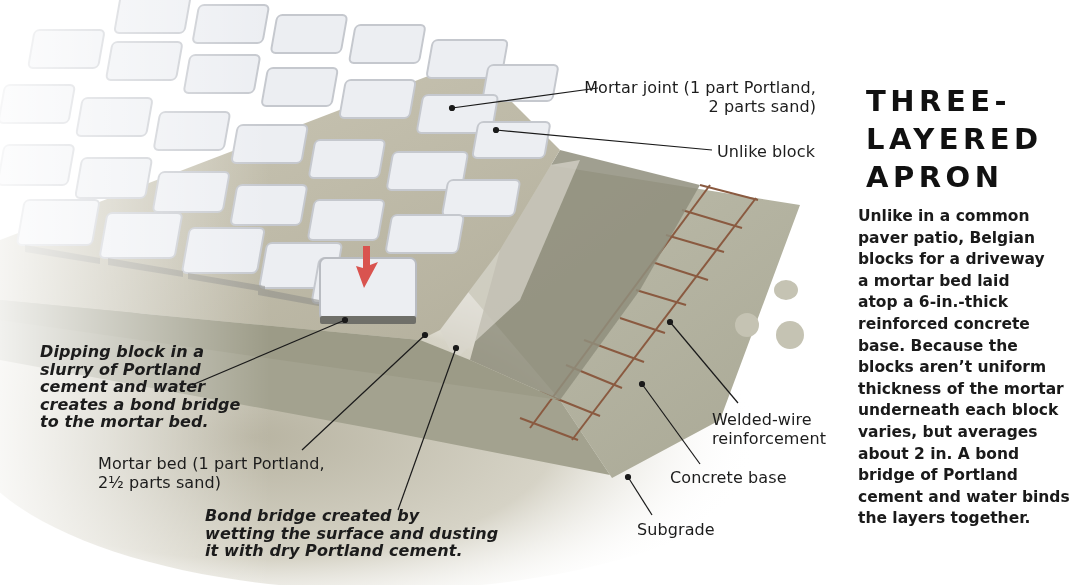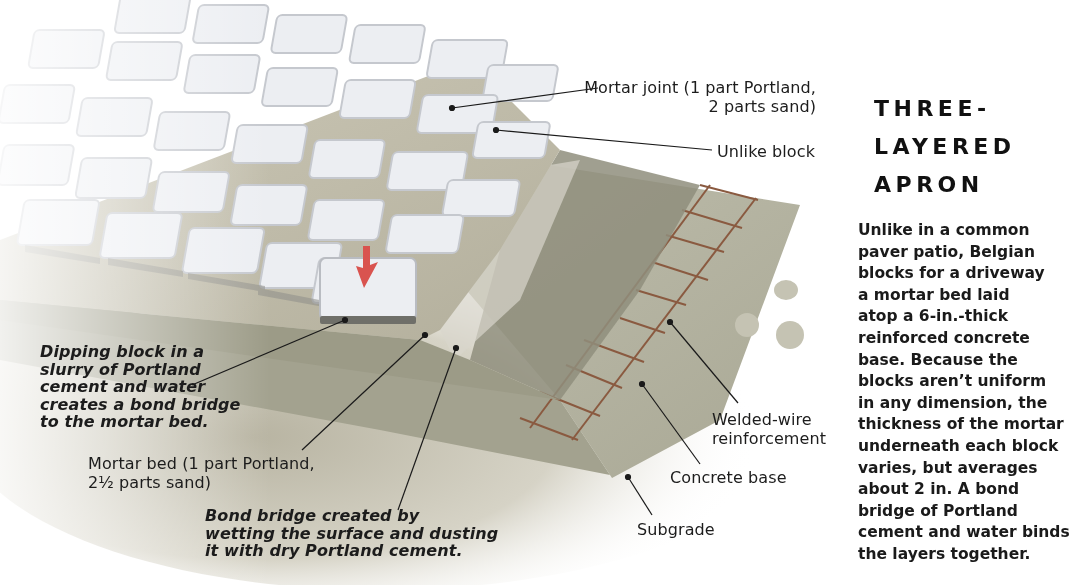--- a/index.html
+++ b/index.html
@@ -2,21 +2,21 @@
 <html><head>
 <meta charset="utf-8">
 <style>
   html,body{margin:0;padding:0;background:#ffffff;}
   body{width:1080px;height:585px;position:relative;overflow:hidden;font-family:"DejaVu Sans","Liberation Sans",sans-serif;color:#1a1a1a;}
   #scene{position:absolute;left:0;top:0;width:1080px;height:585px;}
   .callout{position:absolute;font-size:16px;line-height:19px;color:#1c1c1c;white-space:nowrap;letter-spacing:0.1px;}
   .callout.italic{font-style:italic;font-weight:bold;}
   .callout.right{text-align:right;}
   #sidebar{position:absolute;left:858px;top:74px;width:222px;}
-  #title{font-size:22px;font-weight:bold;letter-spacing:4.5px;line-height:38px;color:#111;margin:16px;}
+  #title{font-size:29px;font-weight:bold;letter-spacing:4.5px;line-height:38px;color:#111;margin:8px;}
   #title span{display:block;}
   #body-text{margin-top:10px;font-size:15.5px;font-weight:bold;line-height:21.6px;color:#1a1a1a;}
   #body-text span{display:block;white-space:nowrap;}
 </style>
 </head>
 <body>
 
 <svg id="scene" viewBox="0 0 1080 585" xmlns="http://www.w3.org/2000/svg">
   <defs>
     <radialGradient id="subG" cx="0.35" cy="0.55" r="0.6">
@@ -157,21 +157,21 @@
 <div class="callout" style="left:717px;top:142px;">
   <div>Unlike block</div>
 </div>
 <div class="callout italic" style="left:40px;top:343px;line-height:17.5px;">
   <div>Dipping block in a</div>
   <div>slurry of Portland</div>
   <div>cement and water</div>
   <div>creates a bond bridge</div>
   <div>to the mortar bed.</div>
 </div>
-<div class="callout" style="left:88px;top:454px;">
+<div class="callout" style="left:98px;top:454px;">
   <div>Mortar bed (1 part Portland,</div>
   <div>2½ parts sand)</div>
 </div>
 <div class="callout italic" style="left:205px;top:507px;line-height:17.5px;">
   <div>Bond bridge created by</div>
   <div>wetting the surface and dusting</div>
   <div>it with dry Portland cement.</div>
 </div>
 <div class="callout" style="left:712px;top:410px;">
   <div>Welded-wire</div>
@@ -192,21 +192,20 @@
   </h1>
   <div id="body-text">
     <span>Unlike in a common</span>
     <span>paver patio, Belgian</span>
     <span>blocks for a driveway</span>
     <span>a mortar bed laid</span>
     <span>atop a 6-in.-thick</span>
     <span>reinforced concrete</span>
     <span>base. Because the</span>
     <span>blocks aren’t uniform</span>
-    <span>in any dimension, the</span>
     <span>thickness of the mortar</span>
     <span>underneath each block</span>
     <span>varies, but averages</span>
     <span>about 2 in. A bond</span>
     <span>bridge of Portland</span>
     <span>cement and water binds</span>
     <span>the layers together.</span>
   </div>
 </div>
 

